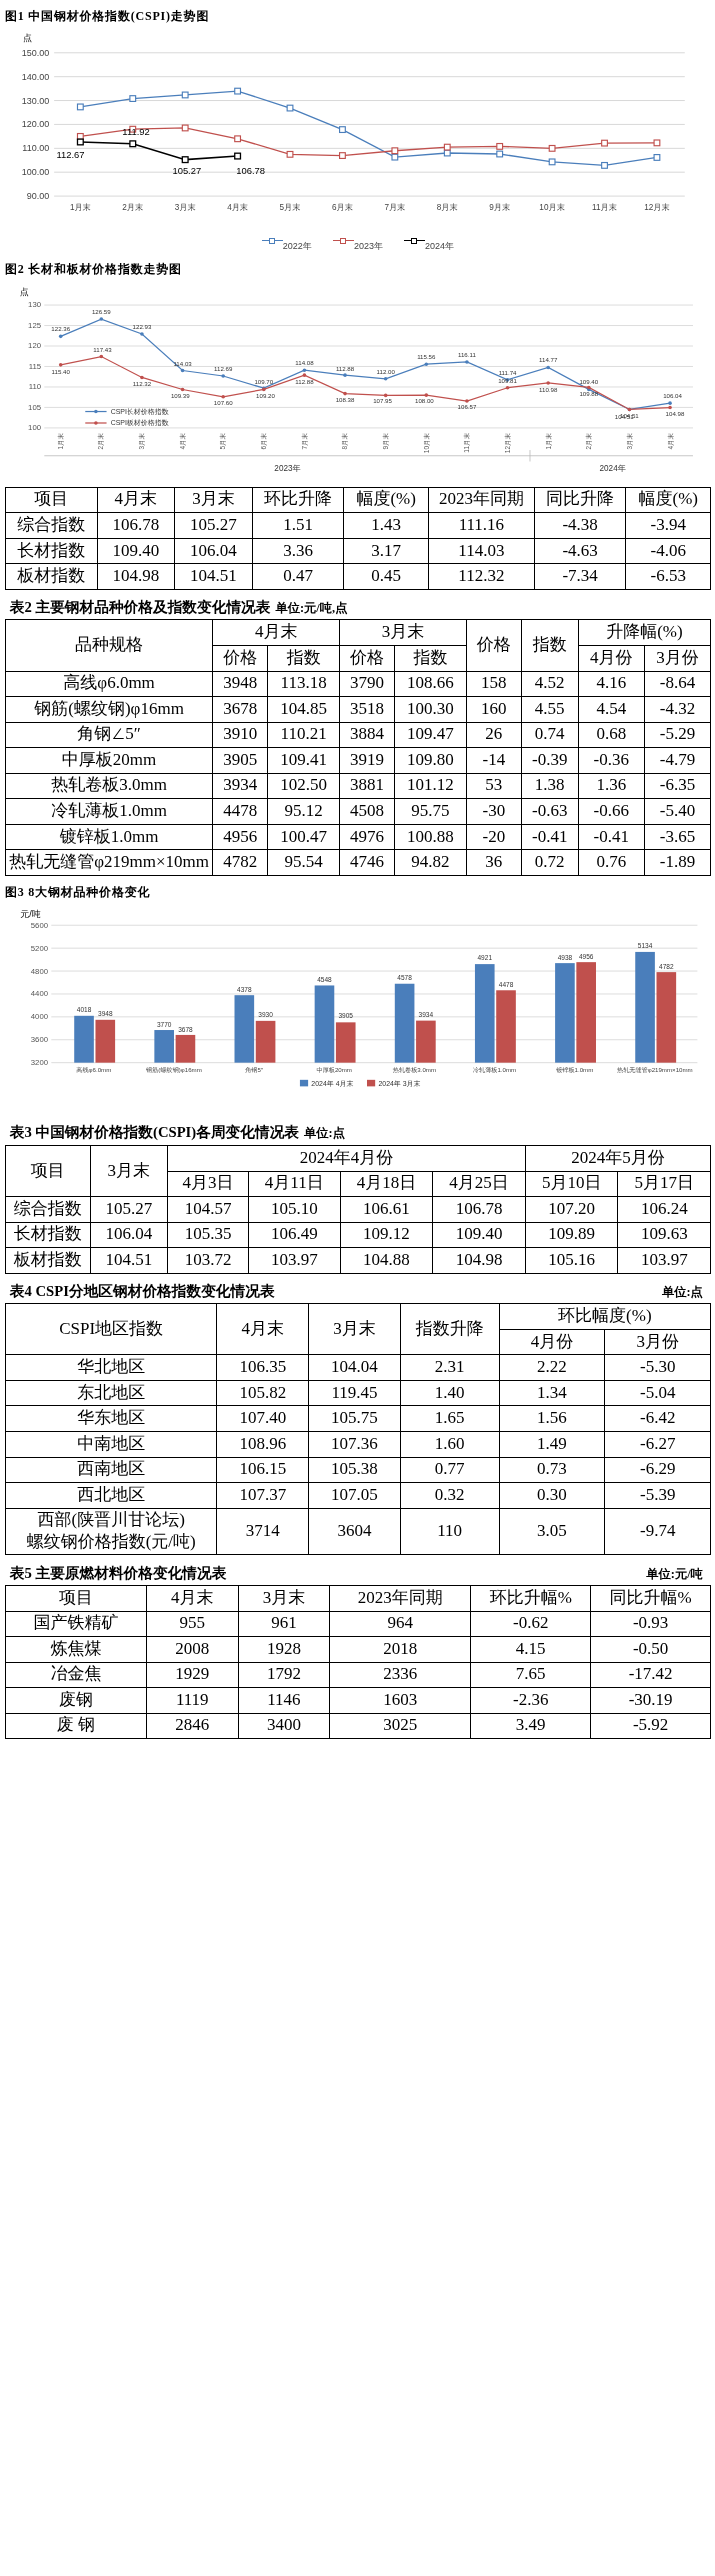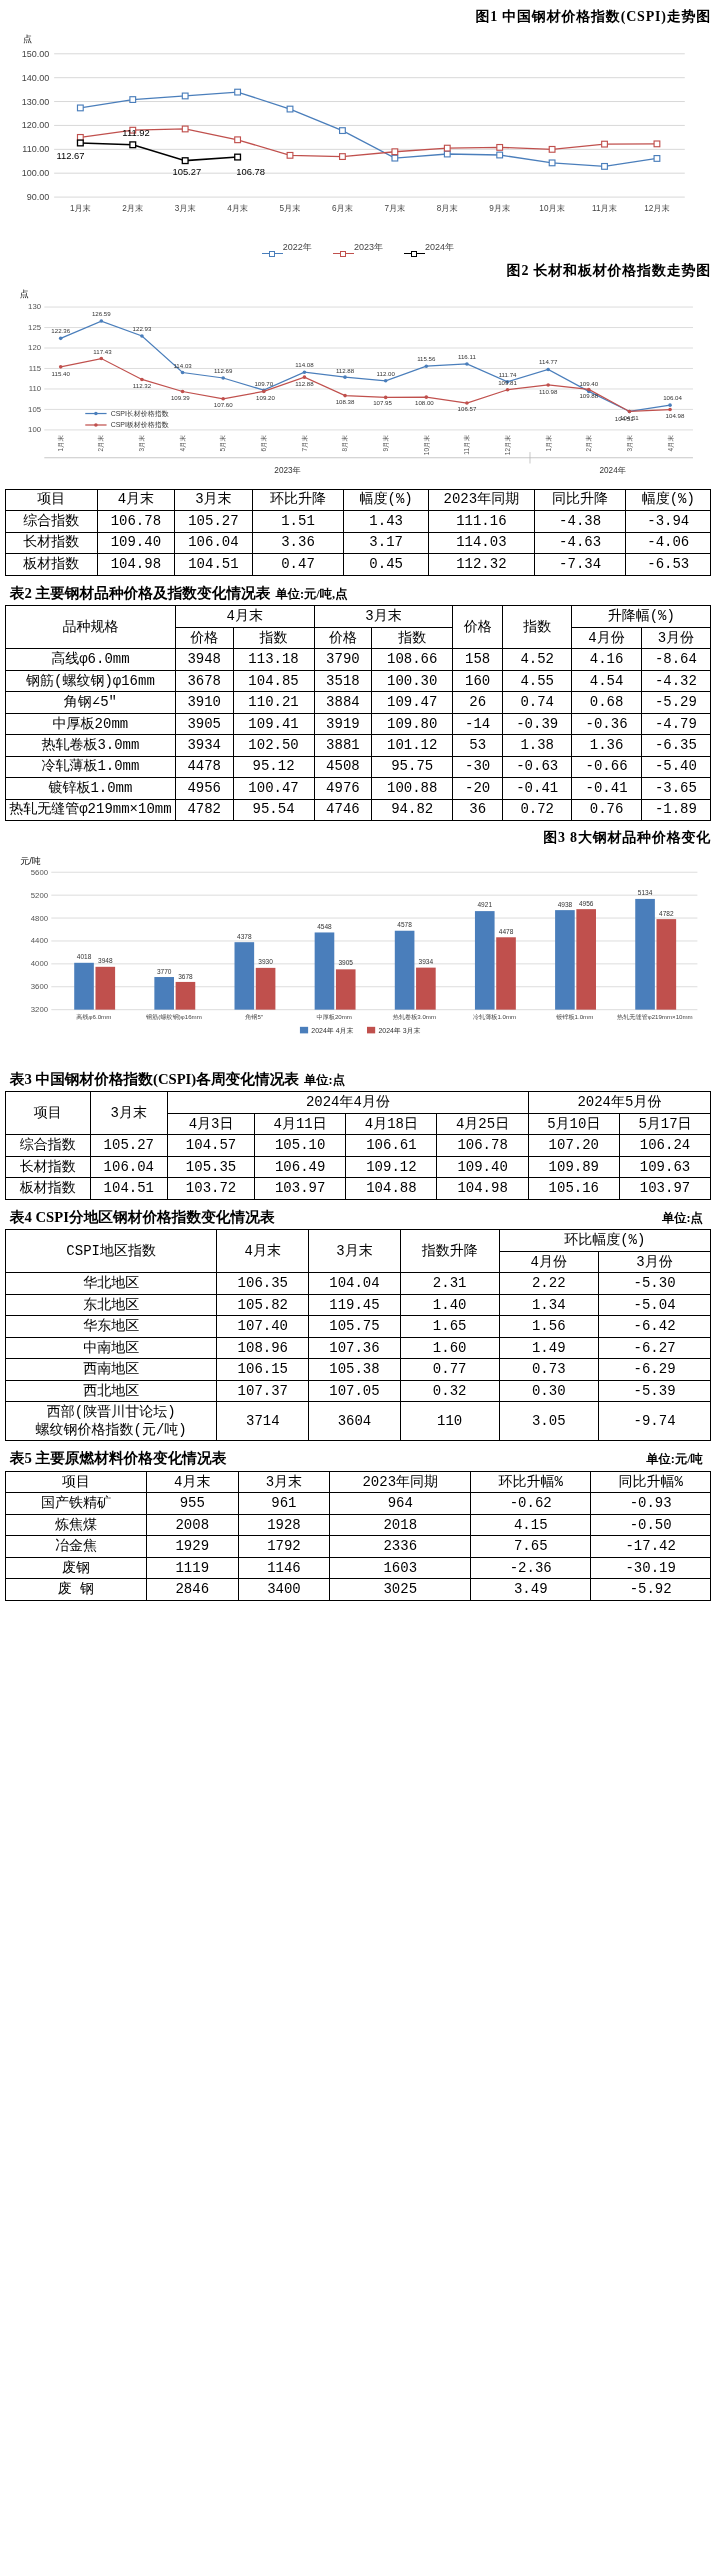--- a/index.html
+++ b/index.html
@@ -6,44 +6,44 @@
   body {
     margin: 0;
     width: 716px;
     background: #ffffff;
     font-family: "Liberation Serif", serif;
     color: #000;
   }
   .page { width: 716px; padding: 0 4.9px 8.2px 4.9px; }
 
   .fig-title {
-    text-align: right;
+    text-align: left;
     font-weight: bold;
-    font-size: 14px;
+    font-size: 12px;
     margin: 8.2px 0 3.3px 0;
     font-family: "Liberation Serif", serif;
     letter-spacing: 0.8px;
   }
   .tbl-title {
     font-weight: bold;
     font-size: 14.7px;
     margin: 8.2px 0 2.5px 4.9px;
     font-family: "Liberation Serif", serif;
   }
   .tbl-title .unit { font-size: 12.3px; font-weight: bold; margin-left: 4.9px; }
   .tbl-title.right-unit { position: relative; }
   .tbl-title.right-unit .unit-right {
     position: absolute; right: 8.2px; bottom: 0; font-size: 12.3px; font-weight: bold;
   }
 
   table.data {
     border-collapse: collapse;
     width: 100%;
-    font-size: 14px;
-    font-family: Liberation Mono, monospace;
+    font-size: 17px;
+    font-family: Liberation Serif, serif;
   }
   table.data th, table.data td {
     border: 0.8px solid #000;
     padding: 0.8px 3.3px;
     text-align: center;
     line-height: 1.35;
     white-space: nowrap;
   }
   table.data th { font-weight: normal; }
 
@@ -62,21 +62,21 @@
 
   .legend-row {
     display: flex;
     justify-content: center;
     gap: 21px;
     font-size: 9px;
     font-family: "Liberation Sans", sans-serif;
     color: #444;
     margin-top: -3.3px;
   }
-  .legend-item { display: flex; align-items: flex-end; gap: 0; }
+  .legend-item { display: flex; align-items: flex-start; gap: 0; }
   .legend-swatch { width: 21px; height: 0; border-top: 1.6px solid #000; position: relative; }
   .legend-swatch i {
     position: absolute; left: 7.4px; top: -3.3px; width: 5.7px; height: 5.7px;
     background: #fff; border: 1.3px solid #000; display: block;
   }
 </style>
 </head>
 <body>
 
 <div class="page">

